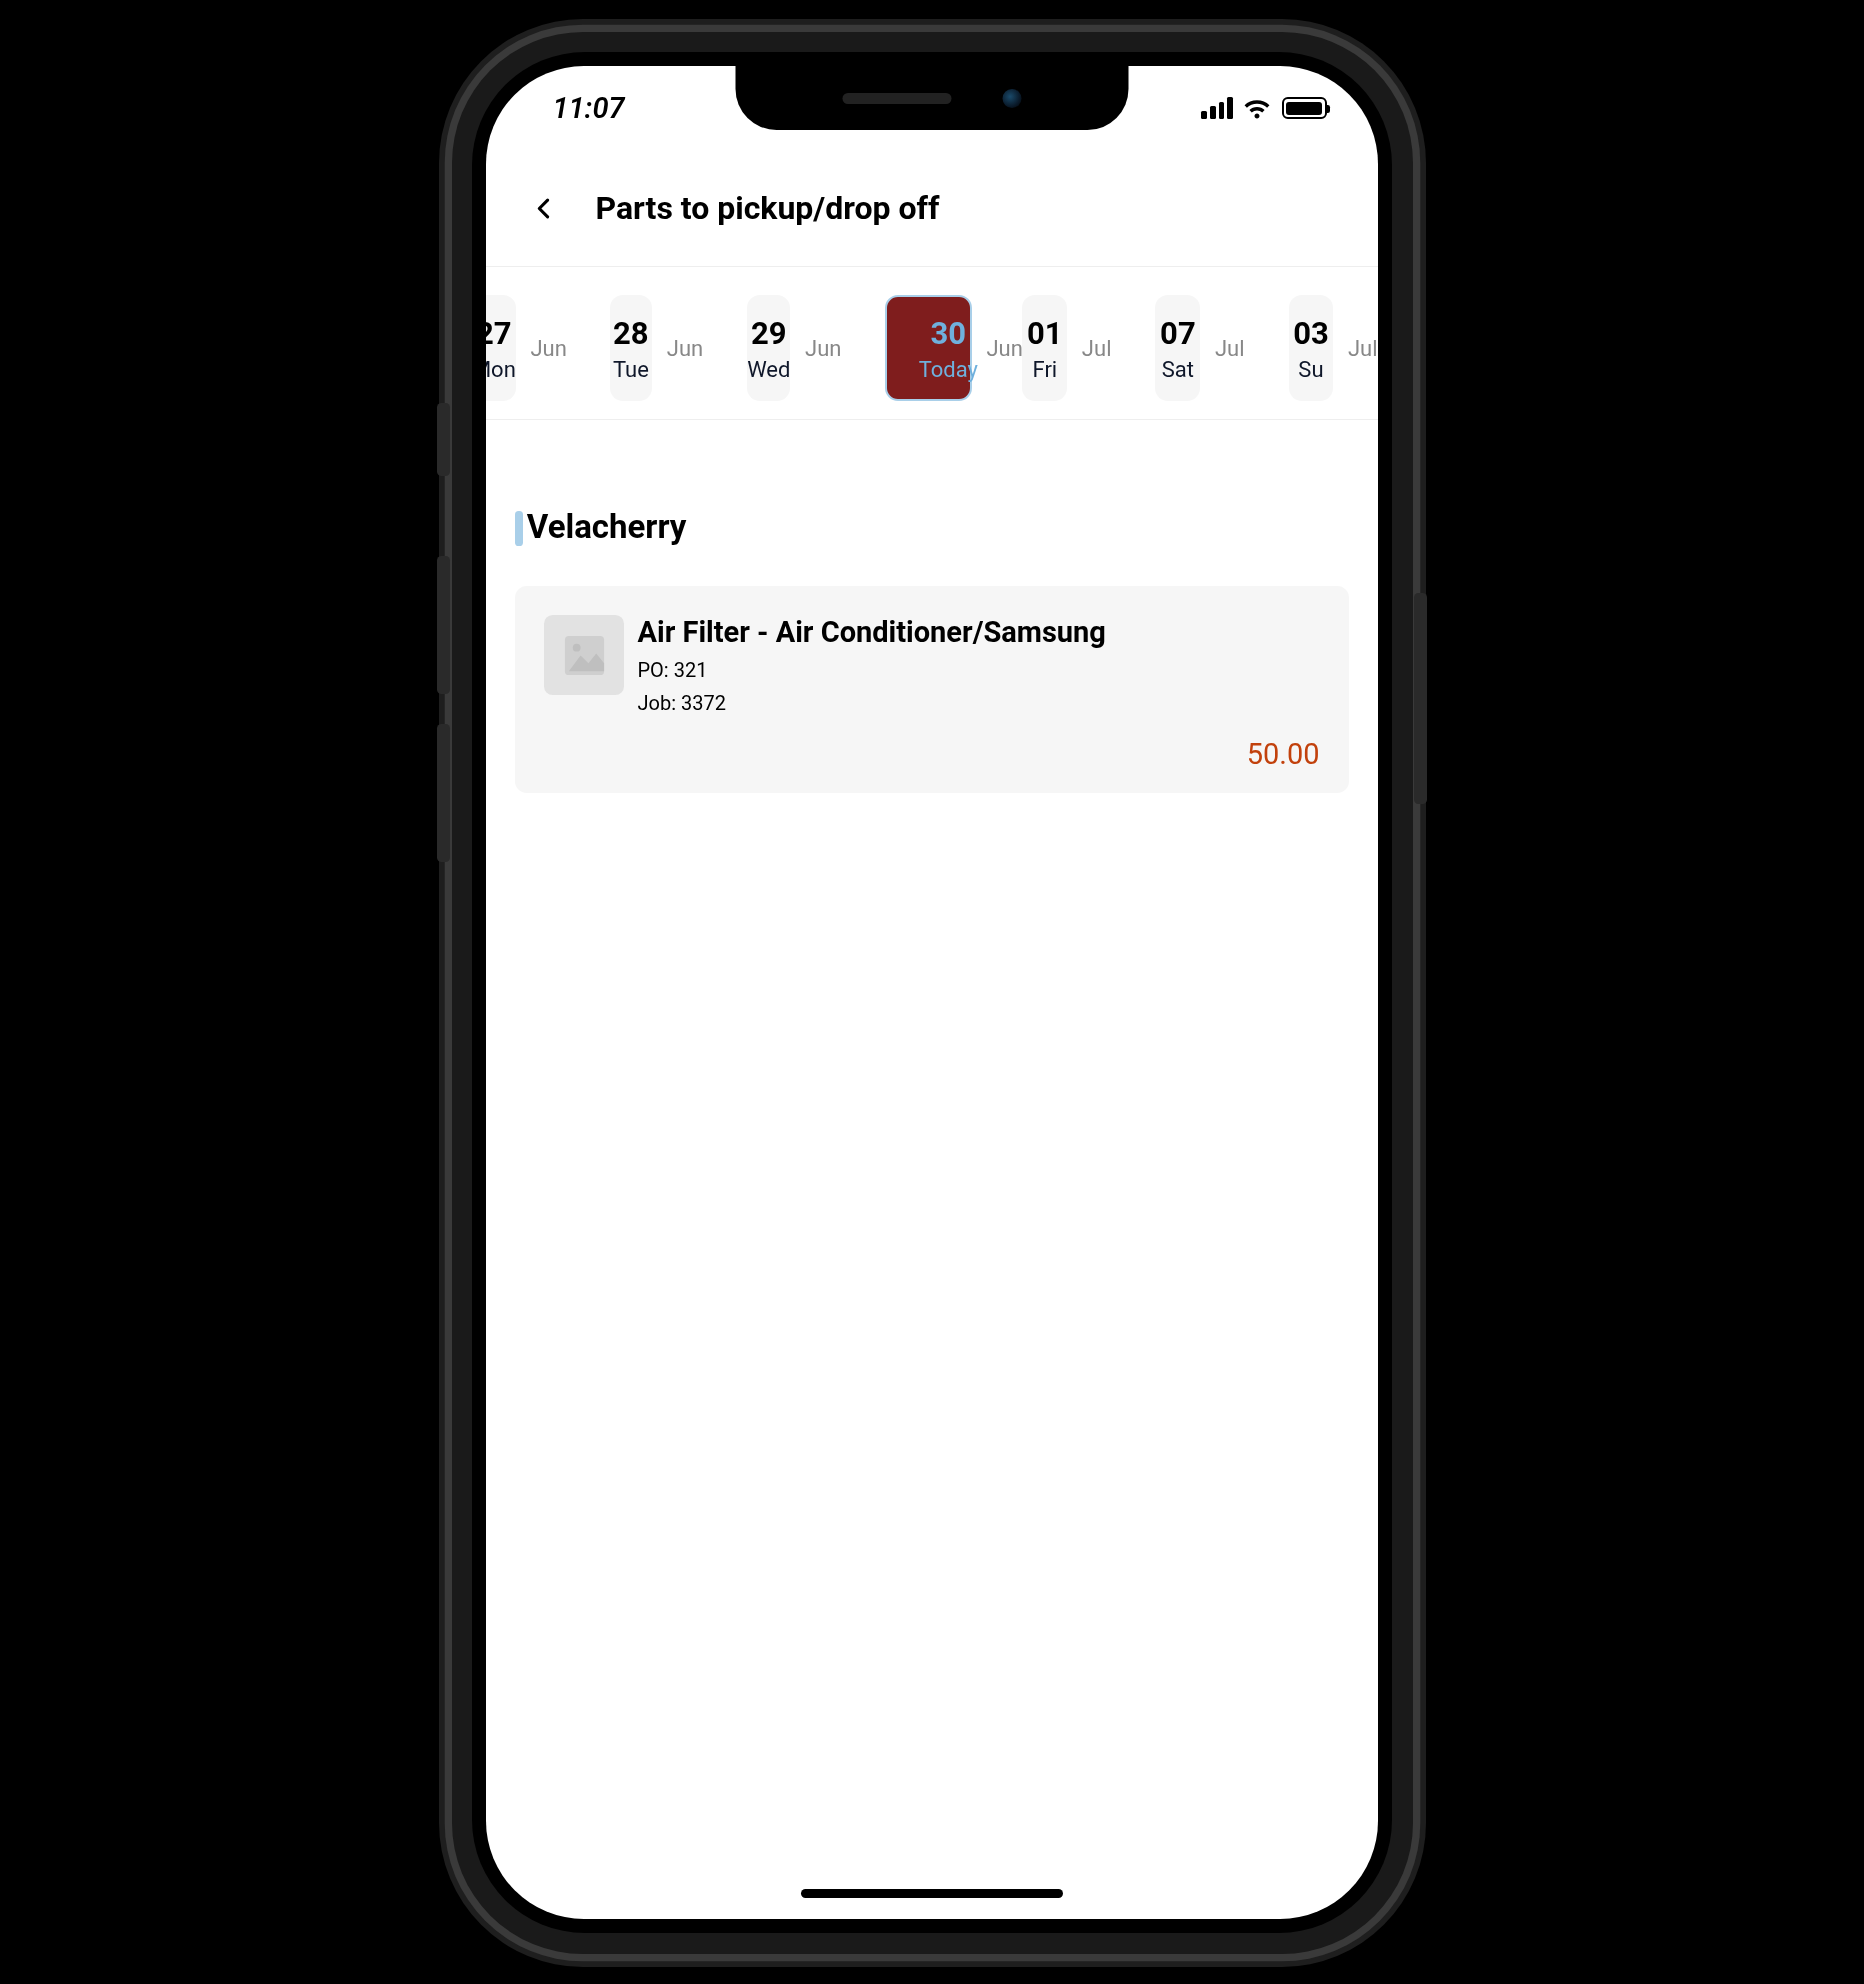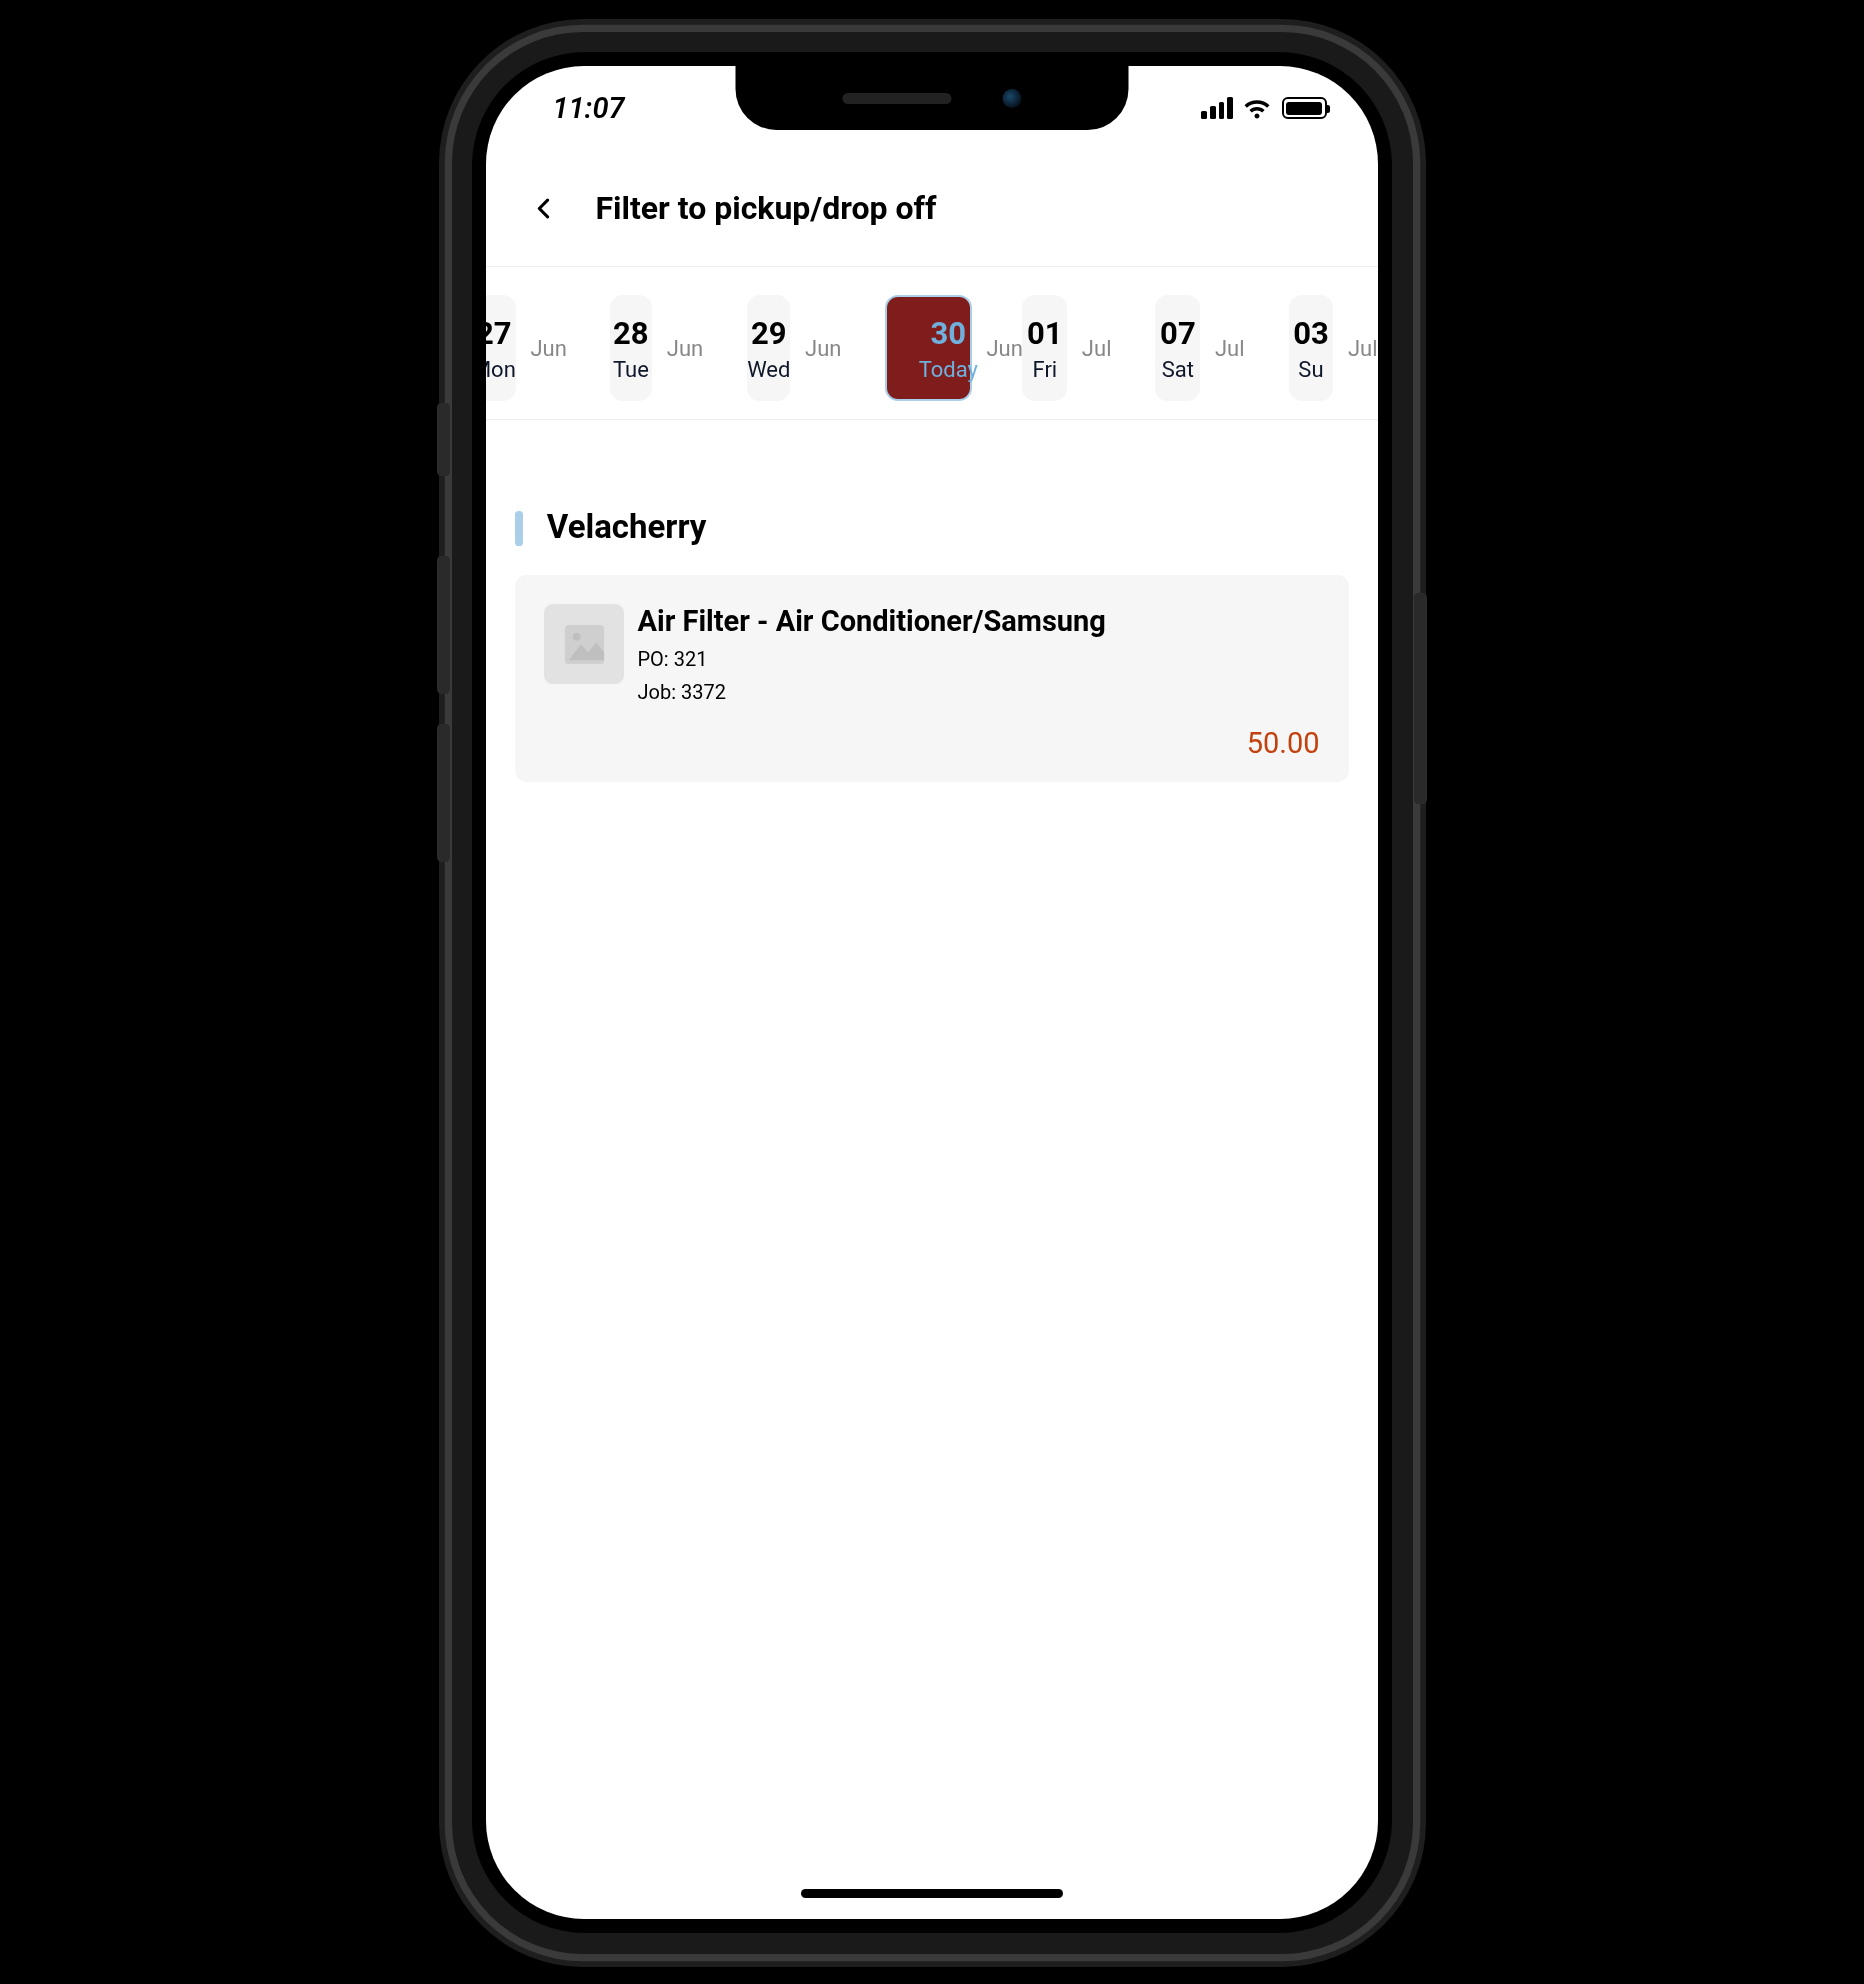--- a/index.html
+++ b/index.html
@@ -194,22 +194,22 @@
   
   .content {
     position: absolute;
     top: 408px;
     left: 0; right: 0;
     padding: 33px 29px;
   }
   .section-title-row {
     display: flex;
     align-items: flex-end;
-    gap: 24px;
-    margin-bottom: 29px;
+    gap: 4px;
+    margin-bottom: 40px;
   }
   .section-bar {
     width: 7.3px;
     height: 35px;
     background: #a9cfe9;
     border-radius: 3.6px;
   }
   .section-title {
     font-size: 33px;
     font-weight: 700;
@@ -282,21 +282,21 @@
           </div>
         </div>
       </div>
 
       <div class="header">
         <div class="back-btn">
           <svg viewBox="0 0 24 24">
               <path fill="none" stroke="#000" stroke-width="3" stroke-linecap="round" stroke-linejoin="round" d="M15 4 L7 12 L15 20"></path>
             </svg>
         </div>
-        <div class="page-title">Filter to pickup/drop off</div>
+        <div class="page-title">Parts to pickup/drop off</div>
       </div>
 
       <div class="date-scroller">
         <div class="date-col">
           <div class="date-pill">
             <div class="date-num">27</div>
             <div class="date-dow">Mon</div>
           </div>
           <div class="date-month">Jun</div>
         </div>

